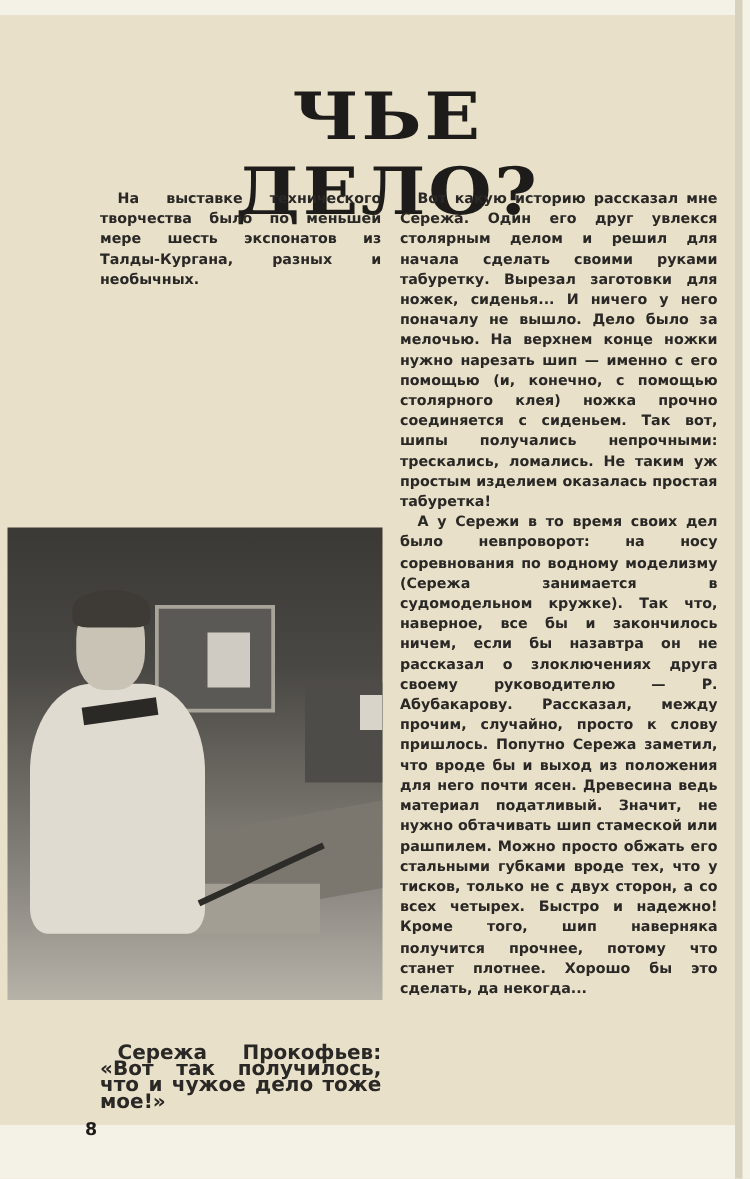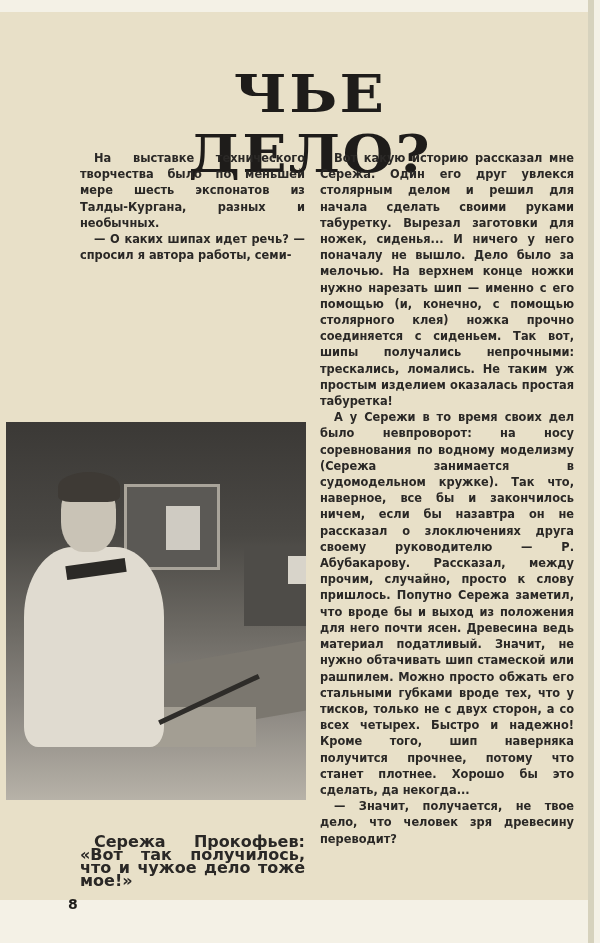--- a/index.html
+++ b/index.html
@@ -29,27 +29,25 @@
   .page-num { position:absolute; left:68px; top:884px; font-size:14px; font-weight:bold; color:#1e1c1a; }
 </style>
 </head>
 <body>
 
 <div class="page">
   <div class="title">ЧЬЕ ДЕЛО?</div>
 
   <div class="col col-left">
     <p>На выставке технического творчества было по меньшей мере шесть экспонатов из Талды-Кургана, разных и необычных.</p>
-    <p>— О каких шипах идет речь? — спросил я автора работы, семи-</p>
   </div>
 
   <div class="col col-right">
     <p>Вот какую историю рассказал мне Сережа. Один его друг увлекся столярным делом и решил для начала сделать своими руками табуретку. Вырезал заготовки для ножек, сиденья... И ничего у него поначалу не вышло. Дело было за мелочью. На верхнем конце ножки нужно нарезать шип — именно с его помощью (и, конечно, с помощью столярного клея) ножка прочно соединяется с сиденьем. Так вот, шипы получались непрочными: трескались, ломались. Не таким уж простым изделием оказалась простая табуретка!</p>
     <p>А у Сережи в то время своих дел было невпроворот: на носу соревнования по водному моделизму (Сережа занимается в судомодельном кружке). Так что, наверное, все бы и закончилось ничем, если бы назавтра он не рассказал о злоключениях друга своему руководителю — Р. Абубакарову. Рассказал, между прочим, случайно, просто к слову пришлось. Попутно Сережа заметил, что вроде бы и выход из положения для него почти ясен. Древесина ведь материал податливый. Значит, не нужно обтачивать шип стамеской или рашпилем. Можно просто обжать его стальными губками вроде тех, что у тисков, только не с двух сторон, а со всех четырех. Быстро и надежно! Кроме того, шип наверняка получится прочнее, потому что станет плотнее. Хорошо бы это сделать, да некогда...</p>
-    <p>— Значит, получается, не твое дело, что человек зря древесину переводит?</p>
   </div>
 
   <div class="photo" title="Boy at a workbench with a metal clamping device, electronic equipment in background">
     <div class="ph-monitor"></div>
     <div class="ph-screen"></div>
     <div class="ph-box"></div>
     <div class="ph-boxscreen"></div>
     <div class="ph-table"></div>
     <div class="ph-board"></div>
     <div class="ph-boy-body"></div>

